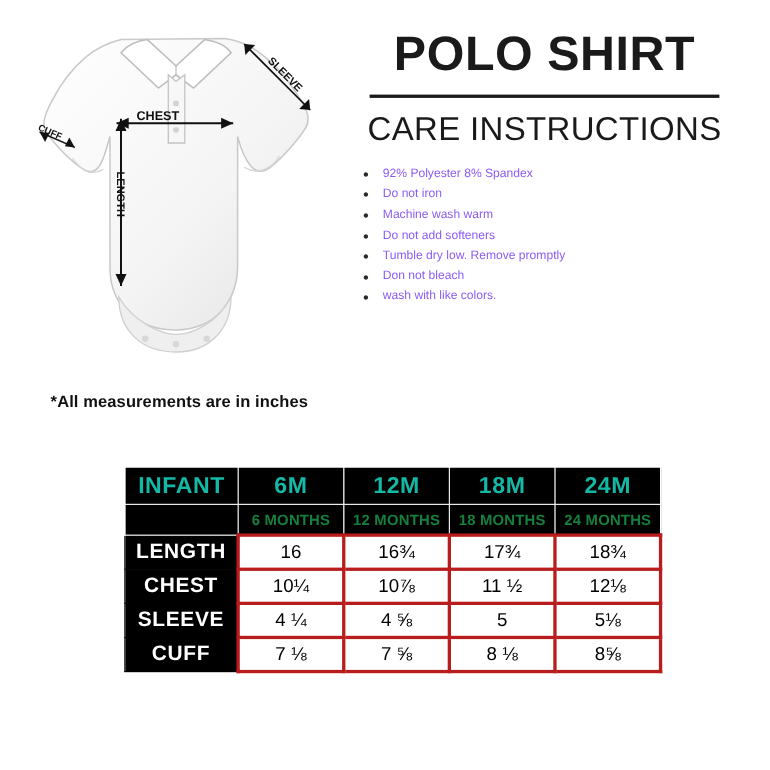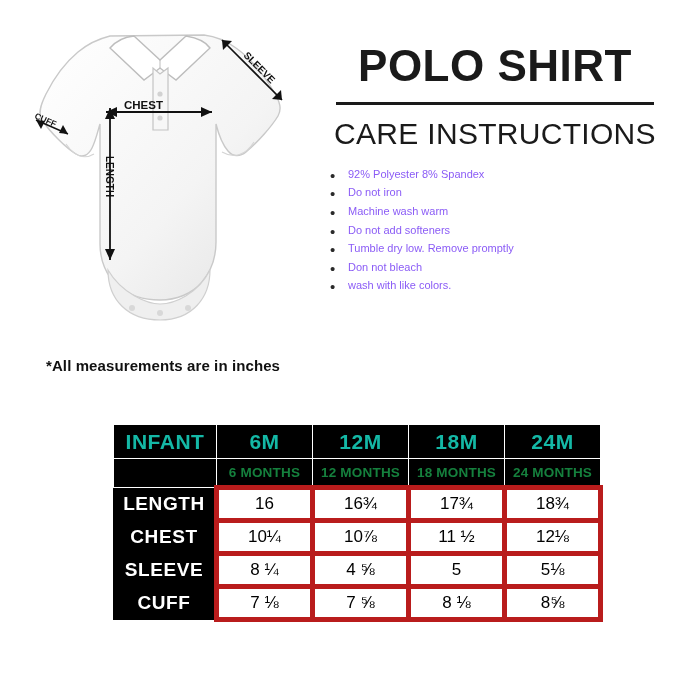--- a/index.html
+++ b/index.html
@@ -57,21 +57,21 @@
     width: 410px;
     height: 400px;
   }
   .title-line {
     text-align: center;
     font-weight: bold;
     letter-spacing: 0.5px;
     color: #1a1a1a;
     line-height: 1.02;
   }
-  #title1 { font-size: 44px; margin-top: 44px; }
+  #title1 { font-size: 44px; margin-top: 28px; }
   #title2 { font-size: 44px; margin-top: 2px; }
   #title-rule {
     width: 318px;
     height: 3px;
     background: #1a1a1a;
     margin: 13px auto 0 auto;
   }
   #care-title {
     text-align: center;
     font-size: 30px;
@@ -143,21 +143,21 @@
     font-size: 13.5px;
     letter-spacing: 0.2px;
   }
   td.sub-corner {
     background: #b7c4d4;
   }
   tr.row-data td {
     height: 28px;
     background: #ffffff;
     color: #000000;
-    border: 5px solid #b91c1c;
+    border: 3px solid #b91c1c;
     font-size: 17px;
     font-weight: normal;
   }
   tr.row-data td.rowlabel {
     background: #000000;
     color: #ffffff;
     font-size: 19px;
     font-weight: bold;
     letter-spacing: 0.6px;
     border: 1px solid #000000;
@@ -305,21 +305,21 @@
       </tr>
       <tr class="row-data">
         <td class="rowlabel">CHEST</td>
         <td>10¼</td>
         <td>10⅞</td>
         <td>11 ½</td>
         <td>12⅛</td>
       </tr>
       <tr class="row-data">
         <td class="rowlabel">SLEEVE</td>
-        <td>8 ¼</td>
+        <td>4 ¼</td>
         <td>4 ⅝</td>
         <td>5</td>
         <td>5⅛</td>
       </tr>
       <tr class="row-data">
         <td class="rowlabel">CUFF</td>
         <td>7 ⅛</td>
         <td>7 ⅝</td>
         <td>8 ⅛</td>
         <td>8⅝</td>

